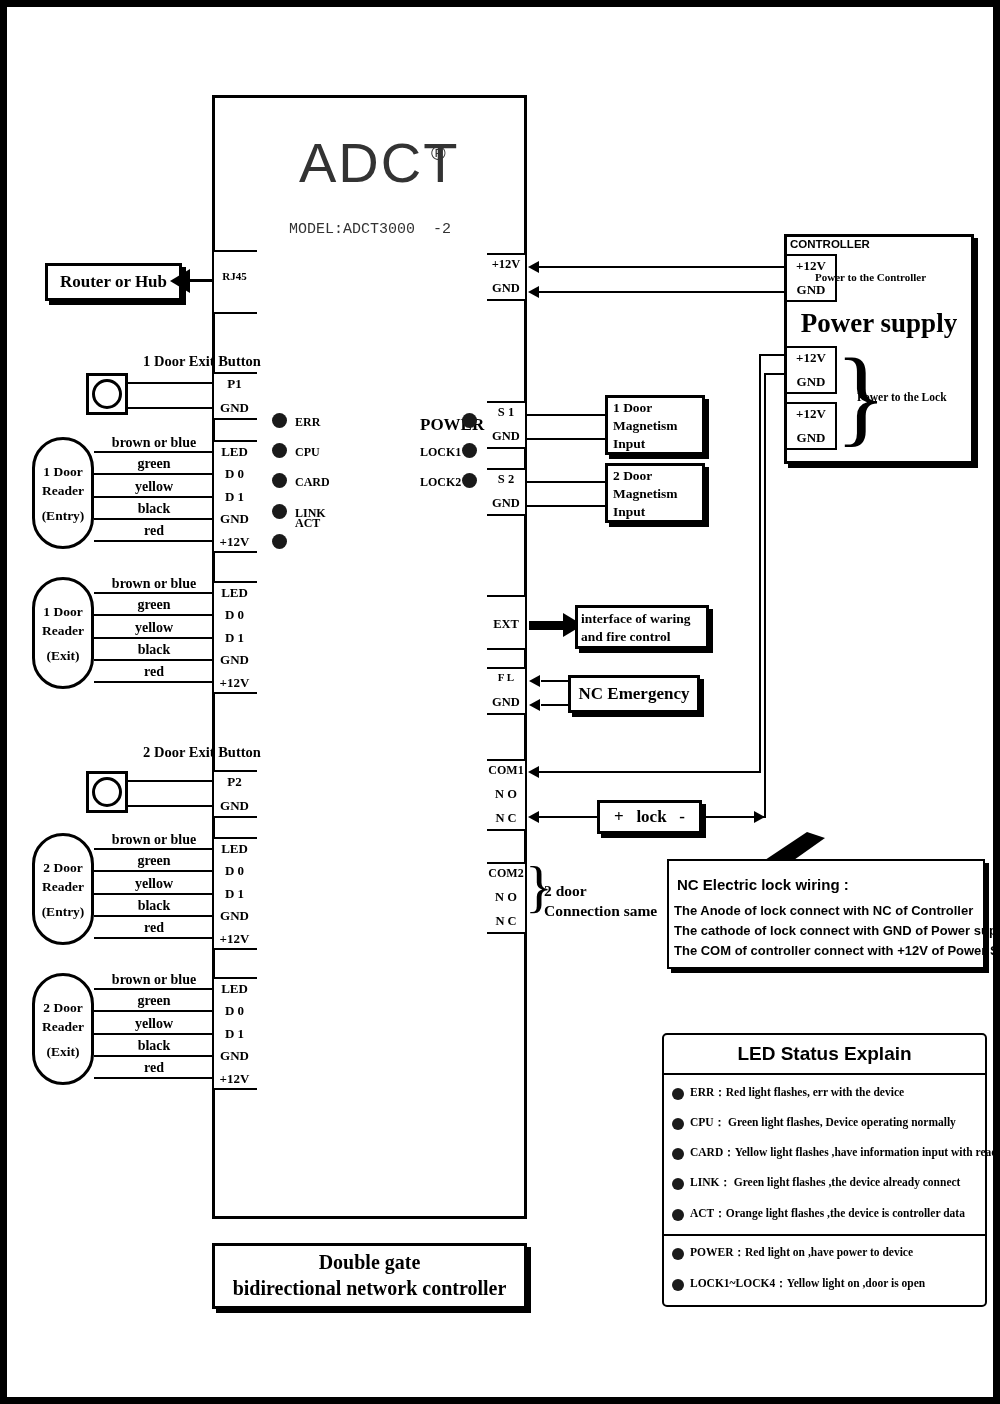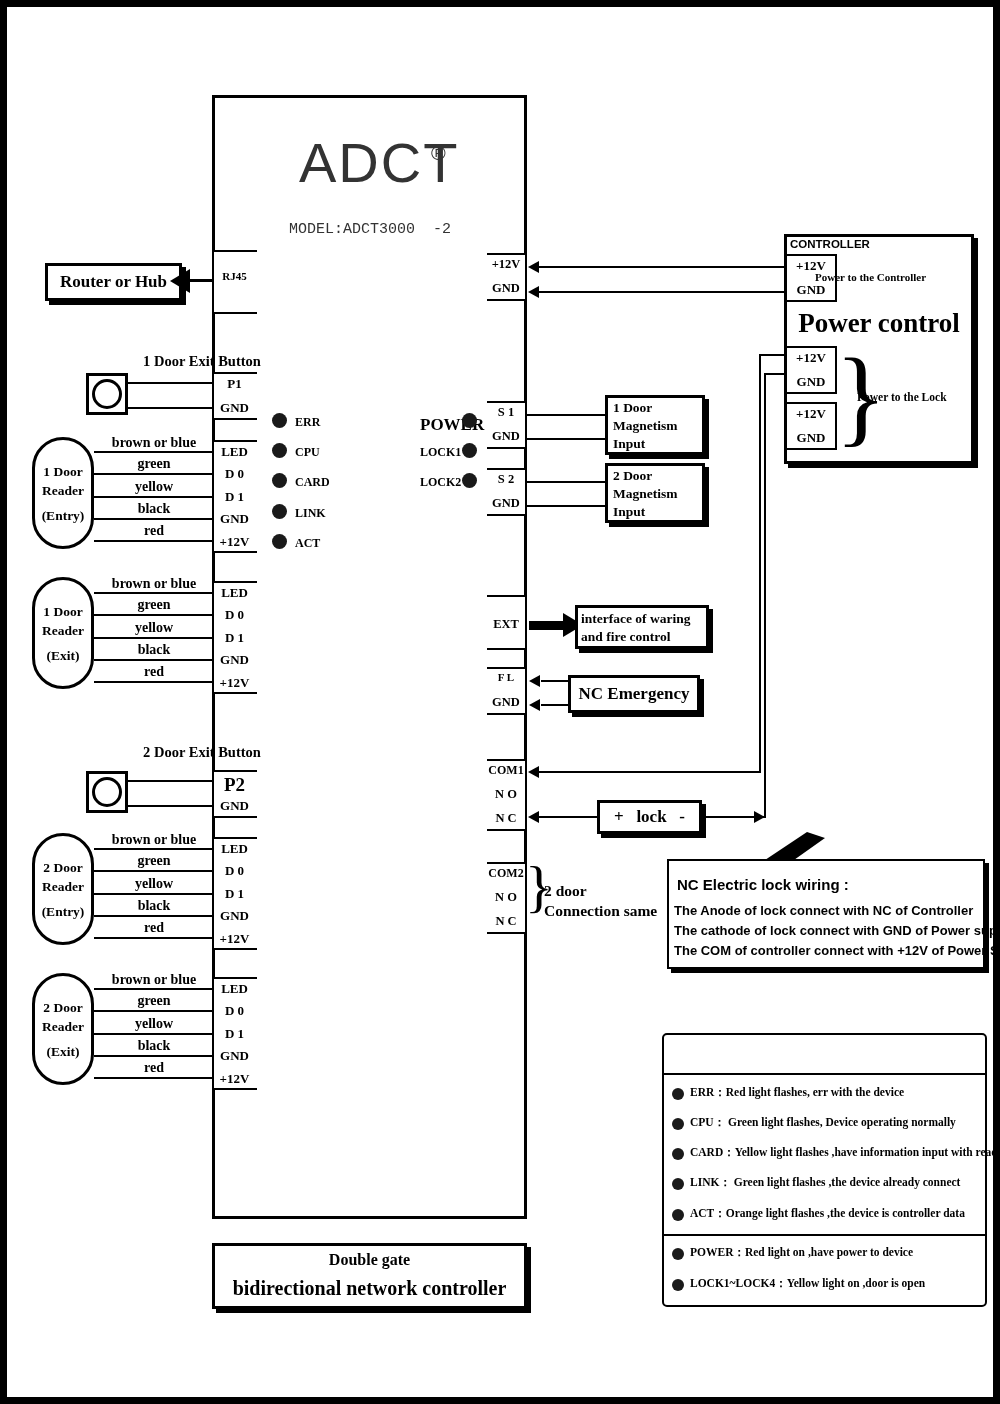--- a/index.html
+++ b/index.html
@@ -140,21 +140,21 @@
   <div class="t tc" style="left:205px;top:669px;width:45px;font-size:13px;">+12V</div>
 
   <div class="t tc" style="left:50px;top:738px;width:290px;font-size:14.5px;">2 Door Exit Button</div>
   <div class="pbtn" style="left:79px;top:764px;width:42px;height:42px;">
       <i></i>
     </div>
   <div class="h" style="left:121px;top:773px;width:86px;"></div>
   <div class="h" style="left:121px;top:798px;width:86px;"></div>
 
   <div class="termL" style="left:205px;top:763px;width:45px;height:48px;"></div>
-  <div class="t tc" style="left:205px;top:768px;width:45px;font-size:19px;">P2</div>
+  <div class="t tc" style="left:205px;top:768px;width:45px;font-size:13px;">P2</div>
   <div class="t tc" style="left:205px;top:792px;width:45px;font-size:13px;">GND</div>
 
   <div class="capsule" style="left:25px;top:826px;width:62px;height:112px;">
     <span>2 Door</span>
     <span>Reader</span>
     <span style="margin-top:6px;">(Entry)</span>
   </div>
   <div class="h" style="left:87px;top:841px;width:120px;"></div>
   <div class="h" style="left:87px;top:863px;width:120px;"></div>
   <div class="h" style="left:87px;top:886px;width:120px;"></div>
@@ -198,21 +198,21 @@
 
   <div class="led" style="left:265px;top:406px;"></div>
   <div class="t" style="left:288px;top:409px;font-size:12px;">ERR</div>
   <div class="led" style="left:265px;top:436px;"></div>
   <div class="t" style="left:288px;top:439px;font-size:12px;">CPU</div>
   <div class="led" style="left:265px;top:466px;"></div>
   <div class="t" style="left:288px;top:469px;font-size:12px;">CARD</div>
   <div class="led" style="left:265px;top:497px;"></div>
   <div class="t" style="left:288px;top:500px;font-size:12px;">LINK</div>
   <div class="led" style="left:265px;top:527px;"></div>
-  <div class="t" style="left:288px;top:530px;font-size:12px;">ACT</div>
+  <div class="t" style="left:288px;top:510px;font-size:12px;">ACT</div>
 
   <div class="t" style="left:413px;top:409px;font-size:17px;">POWER</div>
   <div class="led" style="left:455px;top:406px;"></div>
   <div class="t" style="left:413px;top:439px;font-size:12px;">LOCK1</div>
   <div class="led" style="left:455px;top:436px;"></div>
   <div class="t" style="left:413px;top:469px;font-size:12px;">LOCK2</div>
   <div class="led" style="left:455px;top:466px;"></div>
 
   <div class="termR" style="left:480px;top:246px;width:40px;height:48px;"></div>
   <div class="t tc" style="left:478px;top:251px;width:42px;font-size:12.5px;">+12V</div>
@@ -289,21 +289,21 @@
   <div class="t" style="left:537px;top:896px;font-size:15.5px;">Connection same</div>
 
   <div class="box shadow" style="left:777px;top:227px;width:190px;height:230px;"></div>
   <div class="t" style="left:783px;top:232px;font-size:11.5px;font-family:'Liberation Sans',sans-serif;">CONTROLLER</div>
 
   <div class="box2" style="left:778px;top:247px;width:52px;height:48px;"></div>
   <div class="t tc" style="left:778px;top:252px;width:52px;font-size:13px;">+12V</div>
   <div class="t tc" style="left:778px;top:276px;width:52px;font-size:13px;">GND</div>
   <div class="t" style="left:808px;top:265px;font-size:11px;">Power to the Controller</div>
 
-  <div class="t tc" style="left:777px;top:303px;width:190px;font-size:27px;">Power control</div>
+  <div class="t tc" style="left:777px;top:303px;width:190px;font-size:27px;">Power supply</div>
 
   <div class="box2" style="left:778px;top:339px;width:52px;height:48px;"></div>
   <div class="t tc" style="left:778px;top:344px;width:52px;font-size:13px;">+12V</div>
   <div class="t tc" style="left:778px;top:368px;width:52px;font-size:13px;">GND</div>
 
   <div class="box2" style="left:778px;top:395px;width:52px;height:48px;"></div>
   <div class="t tc" style="left:778px;top:400px;width:52px;font-size:13px;">+12V</div>
   <div class="t tc" style="left:778px;top:424px;width:52px;font-size:13px;">GND</div>
 
   <div class="brace" style="left:828px;top:336px;font-size:108px;line-height:108px;font-weight:400;">}</div>
@@ -313,36 +313,37 @@
     <polygon points="6,36 60,0 78,6 30,40" fill="#000"></polygon>
   </svg>
   <div class="box2 shadow" style="left:660px;top:852px;width:318px;height:110px;"></div>
   <div class="t sans" style="left:670px;top:870px;font-size:15px;">NC Electric lock wiring :</div>
   <div class="t sans" style="left:667px;top:897px;font-size:13px;">The Anode of lock connect with NC of Controller</div>
   <div class="t sans" style="left:667px;top:917px;font-size:13px;">The cathode of lock connect with GND of Power supply</div>
   <div class="t sans" style="left:667px;top:937px;font-size:13px;">The COM of controller connect with +12V of Power Supply</div>
 
   <div class="box2" style="left:655px;top:1026px;width:325px;height:274px;border-radius:5px;"></div>
   <div class="h" style="left:656px;top:1066px;width:323px;"></div>
+  <div class="t tc sans" style="left:655px;top:1037px;width:325px;font-size:19px;">LED Status Explain</div>
 
   <div class="leds" style="left:665px;top:1081px;"></div>
   <div class="t" style="left:683px;top:1080px;font-size:11.5px;">ERR：Red light flashes, err with the device</div>
   <div class="leds" style="left:665px;top:1111px;"></div>
   <div class="t" style="left:683px;top:1110px;font-size:11.5px;">CPU： Green light flashes, Device operating normally</div>
   <div class="leds" style="left:665px;top:1141px;"></div>
   <div class="t" style="left:683px;top:1140px;font-size:11.5px;">CARD：Yellow light flashes ,have information input with reader</div>
   <div class="leds" style="left:665px;top:1171px;"></div>
   <div class="t" style="left:683px;top:1170px;font-size:11.5px;">LINK： Green light flashes ,the device already connect</div>
   <div class="leds" style="left:665px;top:1202px;"></div>
   <div class="t" style="left:683px;top:1201px;font-size:11.5px;">ACT：Orange light flashes ,the device is controller data</div>
 
   <div class="h" style="left:656px;top:1227px;width:323px;"></div>
 
   <div class="leds" style="left:665px;top:1241px;"></div>
   <div class="t" style="left:683px;top:1240px;font-size:11.5px;">POWER：Red light on ,have power to device</div>
   <div class="leds" style="left:665px;top:1272px;"></div>
   <div class="t" style="left:683px;top:1271px;font-size:11.5px;">LOCK1~LOCK4：Yellow light on ,door is open</div>
 
   <div class="box shadow" style="left:205px;top:1236px;width:315px;height:66px;"></div>
-  <div class="t tc" style="left:205px;top:1245px;width:315px;font-size:16px;">Double gate</div>
+  <div class="t tc" style="left:205px;top:1245px;width:315px;font-size:20px;">Double gate</div>
   <div class="t tc" style="left:205px;top:1271px;width:315px;font-size:20px;">bidirectional network controller</div>
 
 </div>
 
 </body></html>

